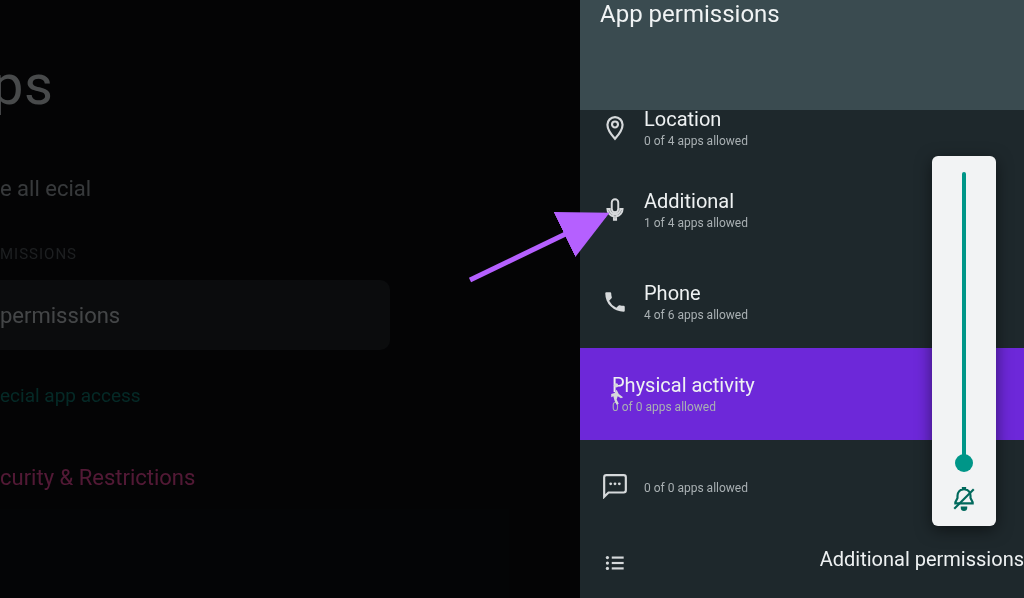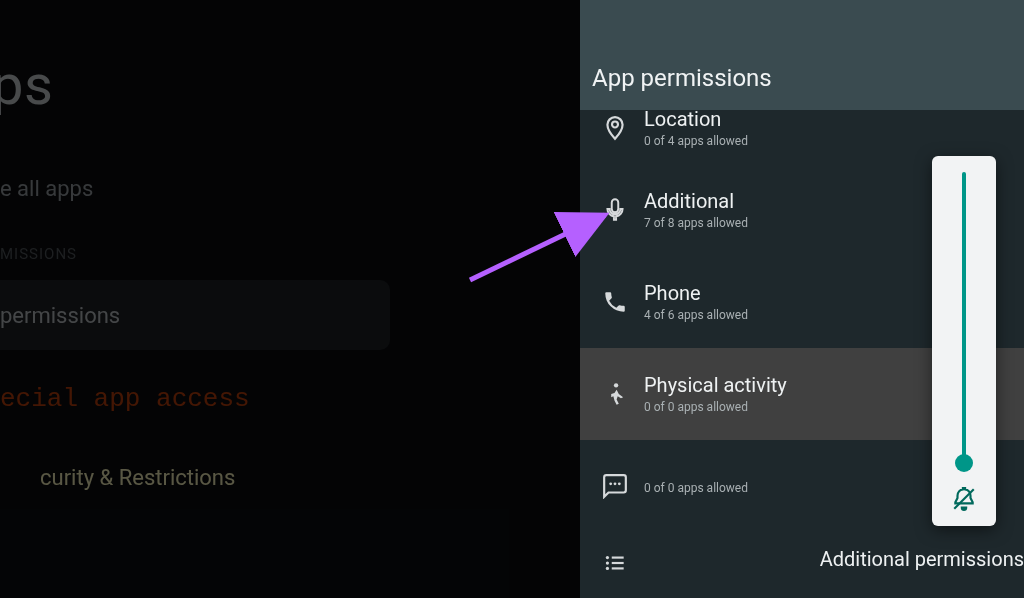--- a/index.html
+++ b/index.html
@@ -26,22 +26,22 @@
     letter-spacing: 0.5px;
   }
 
   .left-line {
     position: absolute;
     left: 0;
     white-space: nowrap;
   }
   .left-line.see-all   { top: 176px; font-size: 22px; color: #9da3a9; }
   .left-line.perm-cat  { top: 245px; font-size: 15px; letter-spacing: 1px; color: #555a5f; }
-  .left-line.special   { top: 384px; font-size: 26px; color: #c2410c; font-family: Liberation Mono, monospace; }
-  .left-line.security  { top: 465px; font-size: 22px; color: #fef9c3; padding-left: 40px; }
+  .left-line.special   { top: 384px; font-size: 19px; color: #0f766e; }
+  .left-line.security  { top: 465px; font-size: 22px; color: #ec4899; }
 
   .left-selected {
     position: absolute;
     left: -40px;
     right: 190px;
     top: 280px;
     height: 70px;
     background: #202427;
     border-radius: 10px;
     display: flex;
@@ -64,22 +64,22 @@
     right: 0;
     top: 0;
     bottom: 0;
     width: 444px;
     background: #1e282c;
   }
   .drawer-header {
     height: 110px;
     background: #3a4b50;
     display: flex;
-    align-items: flex-end;
-    padding: 0 0 18px 12px;
+    align-items: flex-start;
+    padding: 0 0 18px 20px;
   }
   .drawer-title {
     color: #f0f3f4;
     font-size: 24px;
     font-weight: 400;
   }
   .perm-list {
     position: absolute;
     left: 0; right: 0;
     top: 110px;
@@ -98,21 +98,21 @@
     width: 34px;
     height: 34px;
     display: flex;
     align-items: center;
     justify-content: center;
     color: #d6d9db;
   }
   .perm-row .icon-slot svg { width: 26px; height: 26px; fill: currentColor; }
   .perm-row.first { height: 72px; margin-top: -18px; padding-top: 0; }
   .perm-row.last  { height: 58px; align-items: flex-start; padding-top: 16px; justify-content: flex-end; }
-  .perm-row.highlight { background: #404040; }
+  .perm-row.highlight { background: #6d28d9; padding-left: 32px; }
   .perm-title { color: #eef1f2; font-size: 20px; font-weight: 400; line-height: 1.1; }
   .perm-sub   { color: #a9b0b3; font-size: 12px; margin-top: 4px; }
 
   
   .arrow-svg { position: absolute; left: 460px; top: 200px; width: 160px; height: 90px; pointer-events: none; }
 
   
   .vol-panel {
     position: absolute;
     right: 28px;
@@ -152,21 +152,21 @@
   }
   .vol-mute svg { width: 26px; height: 26px; fill: currentColor; }
 </style>
 </head>
 <body>
 
 <div class="root">
 
   <div class="left-bg">
     <div class="left-title">pps</div>
-    <div class="left-line see-all">e all apps</div>
+    <div class="left-line see-all">e all ecial</div>
     <div class="left-line perm-cat">MISSIONS</div>
     <div class="left-selected">
       <span>permissions</span>
     </div>
     <div class="left-line special">ecial app access</div>
     <div class="left-line security">curity &amp; Restrictions</div>
     <div class="dim-overlay"></div>
   </div>
 
   <div class="drawer">
@@ -189,21 +189,21 @@
       </div>
 
       <div class="perm-row">
         <span class="icon-slot">
           <svg viewBox="0 0 24 24">
               <path d="M12 14a3 3 0 0 0 3-3V5a3 3 0 0 0-6 0v6a3 3 0 0 0 3 3zm5-3a5 5 0 0 1-10 0H5a7 7 0 0 0 6 6.92V21h2v-3.08A7 7 0 0 0 19 11h-2z" fill="none" stroke="currentColor" stroke-width="1.8"></path>
             </svg>
         </span>
         <div>
           <div class="perm-title">Additional</div>
-          <div class="perm-sub">7 of 8 apps allowed</div>
+          <div class="perm-sub">1 of 4 apps allowed</div>
         </div>
       </div>
 
       <div class="perm-row">
         <span class="icon-slot">
           <svg viewBox="0 0 24 24">
               <path d="M6.6 10.8a15 15 0 0 0 6.6 6.6l2.2-2.2a1 1 0 0 1 1-.25 11.4 11.4 0 0 0 3.6.57 1 1 0 0 1 1 1V20a1 1 0 0 1-1 1A17 17 0 0 1 3 4a1 1 0 0 1 1-1h3.5a1 1 0 0 1 1 1 11.4 11.4 0 0 0 .57 3.6 1 1 0 0 1-.25 1z"></path>
             </svg>
         </span>
         <div>

